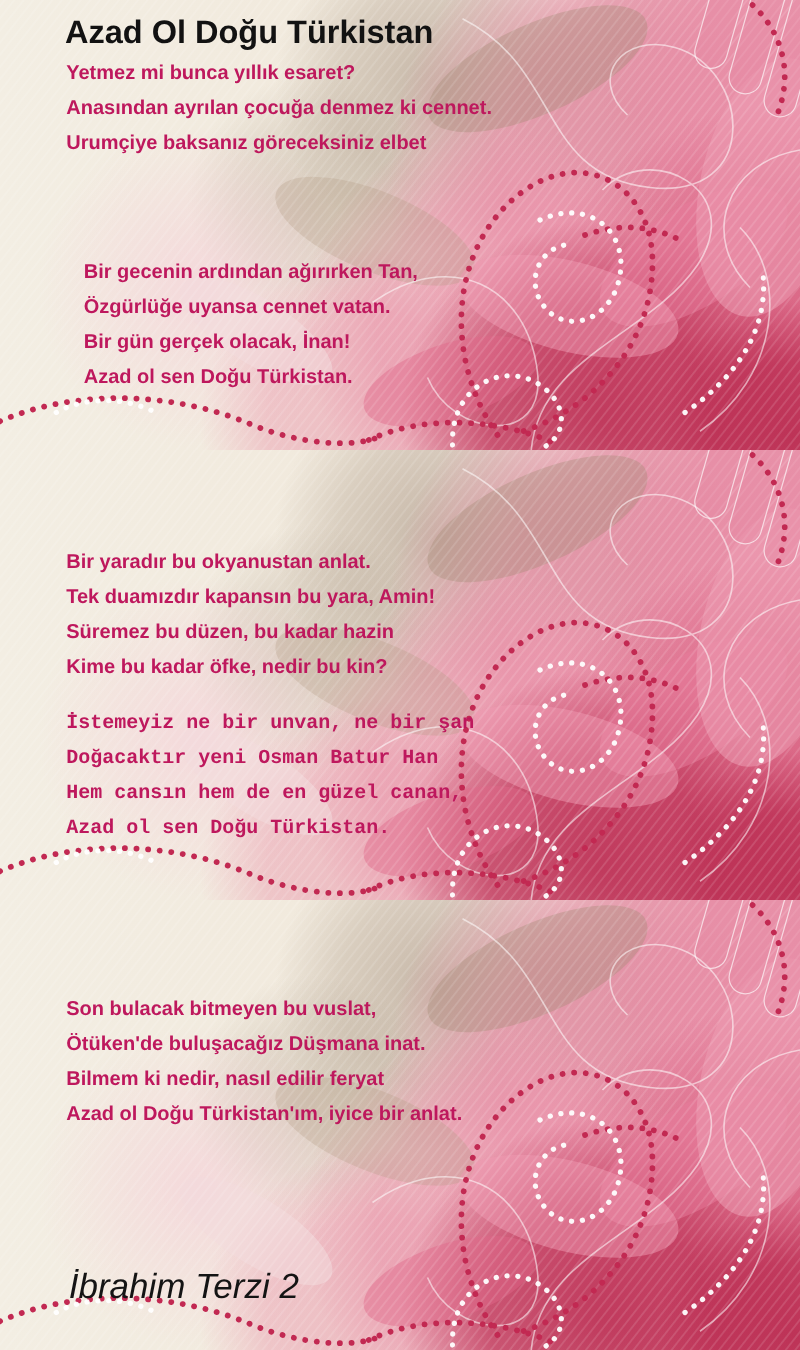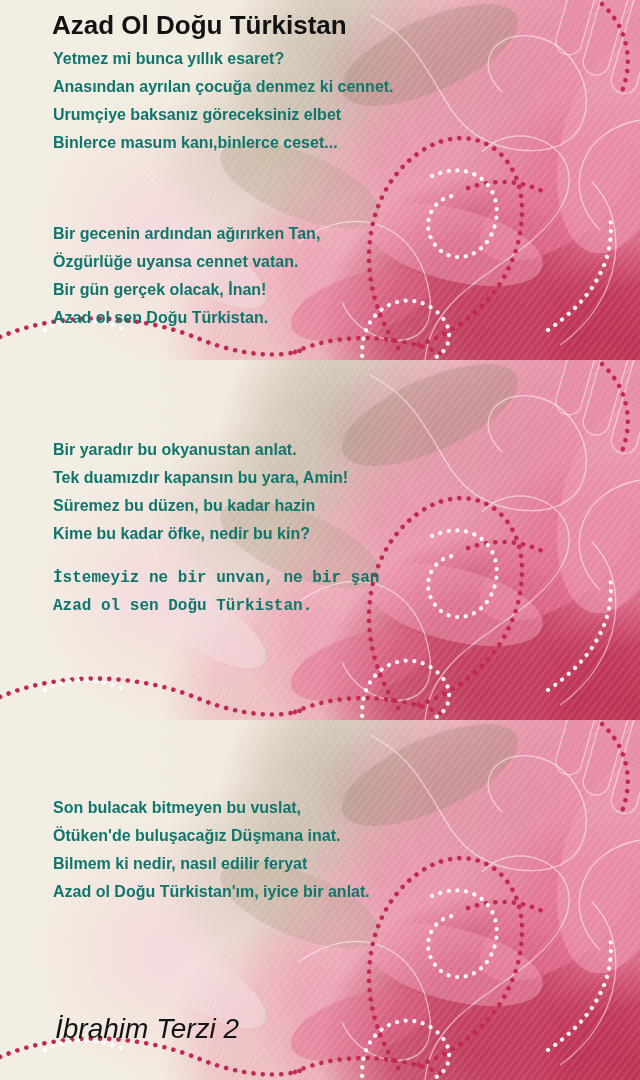--- a/index.html
+++ b/index.html
@@ -13,25 +13,25 @@
   .page{position:relative;width:640px;height:780px;}
   .bg{position:absolute;left:0;top:0;width:640px;height:1080px;display:block;}
   .content{position:absolute;left:0;top:0;width:640px;height:1080px;}
   .title{
     position:absolute;left:52px;top:8px;margin:0;
     font-size:26px;line-height:34px;font-weight:bold;color:#121212;
     white-space:nowrap;letter-spacing:0;
   }
   .stanza{position:absolute;left:53px;}
   .line{
-    font-size:16px;line-height:28px;font-weight:bold;color:#0f766e;
+    font-size:16px;line-height:28px;font-weight:bold;color:#be185d;
     white-space:nowrap;
   }
   .s1{top:45px;}
-  .s2{top:220px;}
+  .s2{top:204px;margin-left:14px;}
   .s3{top:436px;}
   .s4{top:564px;font-family:Liberation Mono, monospace;}
   .s5{top:794px;}
   .author{
     position:absolute;left:55px;top:1016px;
     font-size:28px;line-height:26px;font-style:italic;font-weight:normal;
     color:#141414;white-space:nowrap;
   }
 </style>
 </head>
@@ -138,39 +138,40 @@
   </svg>
 
   <div class="content">
 
     <h1 class="title">Azad Ol Doğu Türkistan</h1>
 
     <div class="stanza s1">
       <div class="line">Yetmez mi bunca yıllık esaret?</div>
       <div class="line">Anasından ayrılan çocuğa denmez ki cennet.</div>
       <div class="line">Urumçiye baksanız göreceksiniz elbet</div>
-      <div class="line">Binlerce masum kanı,binlerce ceset...</div>
     </div>
 
     <div class="stanza s2">
       <div class="line">Bir gecenin ardından ağırırken Tan,</div>
       <div class="line">Özgürlüğe uyansa cennet vatan.</div>
       <div class="line">Bir gün gerçek olacak, İnan!</div>
       <div class="line">Azad ol sen Doğu Türkistan.</div>
     </div>
 
     <div class="stanza s3">
       <div class="line">Bir yaradır bu okyanustan anlat.</div>
       <div class="line">Tek duamızdır kapansın bu yara, Amin!</div>
       <div class="line">Süremez bu düzen, bu kadar hazin</div>
       <div class="line">Kime bu kadar öfke, nedir bu kin?</div>
     </div>
 
     <div class="stanza s4">
       <div class="line">İstemeyiz ne bir unvan, ne bir şan</div>
+      <div class="line">Doğacaktır yeni Osman Batur Han</div>
+      <div class="line">Hem cansın hem de en güzel canan,</div>
       <div class="line">Azad ol sen Doğu Türkistan.</div>
     </div>
 
     <div class="stanza s5">
       <div class="line">Son bulacak bitmeyen bu vuslat,</div>
       <div class="line">Ötüken'de buluşacağız Düşmana inat.</div>
       <div class="line">Bilmem ki nedir, nasıl edilir feryat</div>
       <div class="line">Azad ol Doğu Türkistan'ım, iyice bir anlat.</div>
     </div>
 

